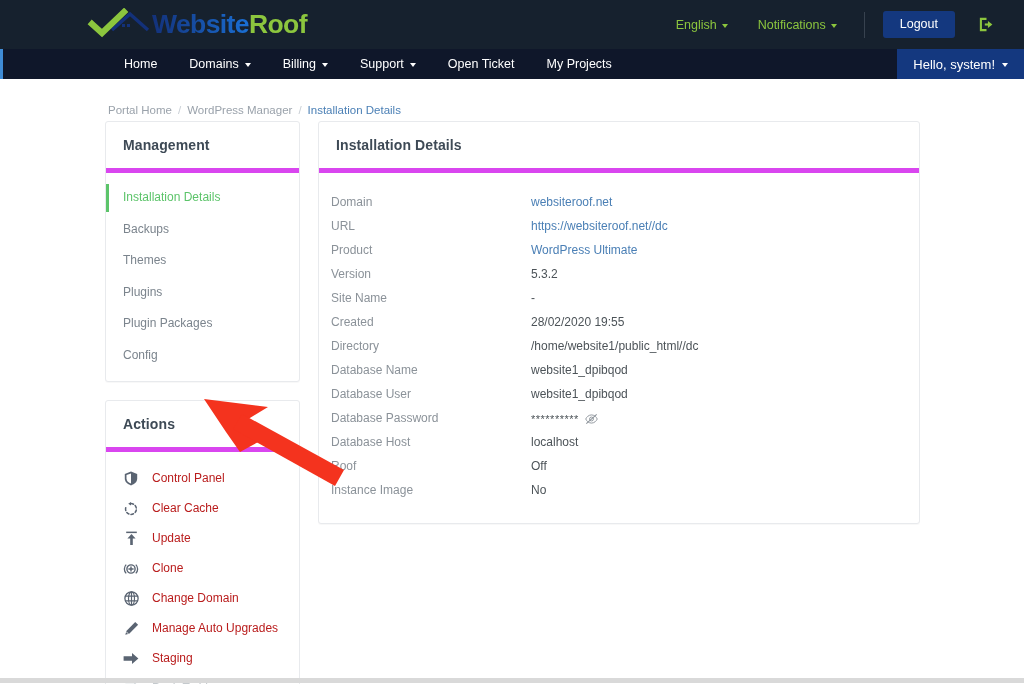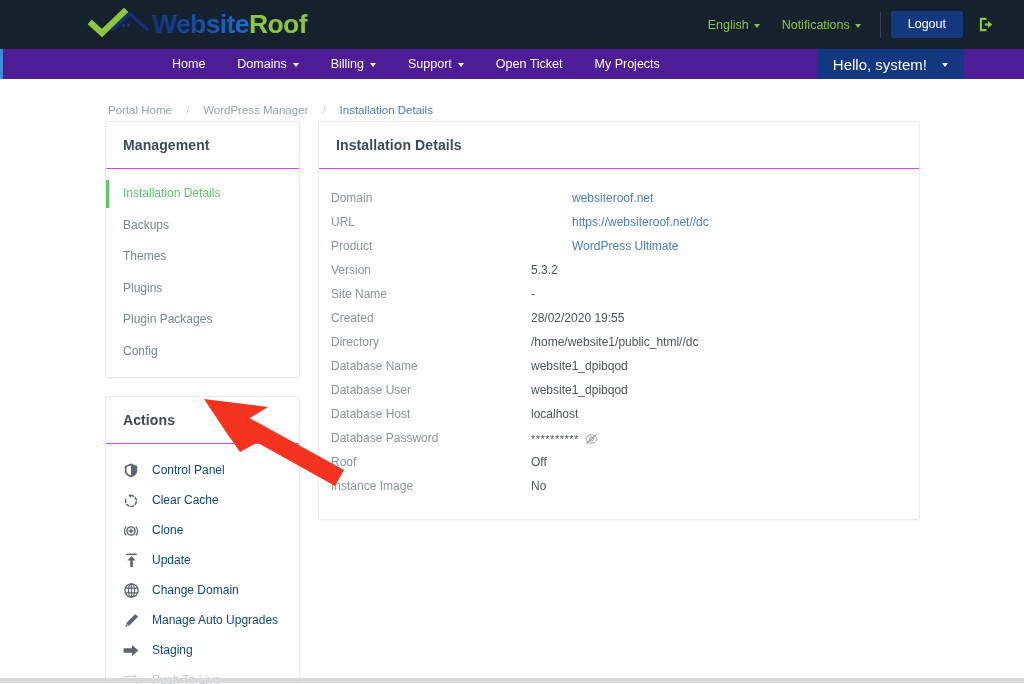--- a/index.html
+++ b/index.html
@@ -33,21 +33,21 @@
     margin-left: 86px;
     height: 100%;
   }
 
   .logo-svg { display: block; }
 
   .topbar-right {
     margin-left: auto;
     display: flex;
     align-items: center;
-    gap: 0px;
+    gap: 8px;
     height: 100%;
     padding-right: 8px;
     margin-top: 18px;
   }
 
   .top-link {
     color: #8cc63e;
     font-size: 12.5px;
     text-decoration: none;
     padding: 0 11px;
@@ -89,25 +89,24 @@
   .logout-icon {
     margin-left: 14px;
     display: flex;
     align-items: center;
     cursor: pointer;
   }
 
   
   .navbar {
     height: 30px;
-    background: #4c1d95;
+    background: #0f172a;
     display: flex;
     align-items: stretch;
     position: relative;
-    padding-left: 48px;
   }
   .navbar::before {
     content: "";
     position: absolute;
     left: 0; top: 0; bottom: 0;
     width: 3px;
     background: #3f8cd6;
   }
 
   .nav-items {
@@ -122,43 +121,42 @@
     text-decoration: none;
     display: flex;
     align-items: center;
     gap: 6px;
     padding: 0 16px;
     white-space: nowrap;
   }
 
   .nav-user {
     margin-left: auto;
-    margin-right: 60px;
     background: #14387f;
     color: #ffffff;
-    font-size: 15px;
-    display: flex;
-    align-items: center;
-    gap: 15px;
+    font-size: 13px;
+    display: flex;
+    align-items: center;
+    gap: 7px;
     padding: 0 16px;
     white-space: nowrap;
     cursor: pointer;
   }
 
   
   .page {
     position: relative;
     background: #ffffff;
     height: 604px;
   }
 
   .breadcrumb {
     display: flex;
     align-items: center;
-    gap: 14px;
+    gap: 6px;
     font-size: 11.5px;
     padding: 20px 0 0 108px;
     height: 42px;
   }
   .bc-item { color: #9aa2ab; text-decoration: none; }
   .bc-item.active { color: #4a7fb5; }
   .bc-sep { color: #c8ced4; }
 
   .content {
     display: flex;
@@ -171,21 +169,21 @@
 
   .card {
     background: #ffffff;
     border: 1px solid #e8eaed;
     border-radius: 3px;
     box-shadow: 0 1px 1px rgba(0,0,0,0.03);
   }
 
   .card-head {
     padding: 15px 17px;
-    border-bottom: 1px solid #d946ef;
+    border-bottom: 5px solid #d946ef;
     font-size: 14px;
     font-weight: bold;
     color: #3e4a56;
     letter-spacing: .1px;
   }
 
   .card-body { padding: 9px 0; }
 
   
   .mgmt-item {
@@ -208,21 +206,21 @@
 
   
   .actions-body { padding: 12px 0 14px 0; }
 
   .action-item {
     display: flex;
     align-items: center;
     gap: 13px;
     padding: 7px 17px;
     font-size: 12px;
-    color: #0c4a6e;
+    color: #b91c1c;
     text-decoration: none;
     line-height: 1.3;
   }
   .action-item.disabled { color: #c5cace; }
   .action-icon {
     width: 16px; height: 16px;
     flex: 0 0 16px;
     display: flex; align-items: center; justify-content: center;
     color: #5a6472;
   }
@@ -240,21 +238,21 @@
     width: 200px;
     flex: 0 0 200px;
     color: #8b9299;
   }
   .detail-value {
     color: #4c5358;
     display: flex;
     align-items: center;
     gap: 6px;
   }
-  .detail-value a { color: #4a7fb5; text-decoration: none; margin-left: 41px; }
+  .detail-value a { color: #4a7fb5; text-decoration: none; }
   .pw-mask { letter-spacing: .5px; font-size: 11px; }
 
   
   .annot-arrow {
     position: absolute;
     left: 0; top: 0;
     width: 1024px; height: 684px;
     pointer-events: none;
   }
 
@@ -395,43 +393,43 @@
               <svg width="14" height="14" viewBox="0 0 14 14">
                   <path d="M7 1.6 A5.4 5.4 0 1 1 2.3 4.3" fill="none" stroke="currentColor" stroke-width="1.5" stroke-linecap="round" stroke-dasharray="2.6 2.1"></path>
                   <path d="M7 0 L7 3.4 L4.2 1.7 Z" fill="currentColor"></path>
                 </svg>
             </span>
             <span>Clear Cache</span>
           </a>
 
           <a class="action-item" href="#">
             <span class="action-icon">
+              <svg width="13" height="15" viewBox="0 0 13 15">
+                  <rect x="1.2" y="0.6" width="10.6" height="1.5" fill="currentColor"></rect>
+                  <rect x="5.2" y="6" width="2.6" height="8" fill="currentColor"></rect>
+                  <path d="M6.5 3 L10.6 7.6 H2.4 Z" fill="currentColor"></path>
+                </svg>
+            </span>
+            <span>Update</span>
+          </a>
+
+          <a class="action-item" href="#">
+            <span class="action-icon">
               <svg width="16" height="14" viewBox="0 0 16 14">
                   <circle cx="8" cy="7" r="4.1" fill="none" stroke="currentColor" stroke-width="1.4"></circle>
                   <path d="M8 4.9 V9.1 M5.9 7 H10.1" stroke="currentColor" stroke-width="1.4" stroke-linecap="round"></path>
                   <path d="M3.2 2.6 A6.2 6.2 0 0 0 3.2 11.4" fill="none" stroke="currentColor" stroke-width="1.3"></path>
                   <path d="M12.8 2.6 A6.2 6.2 0 0 1 12.8 11.4" fill="none" stroke="currentColor" stroke-width="1.3"></path>
                 </svg>
             </span>
             <span>Clone</span>
           </a>
 
           <a class="action-item" href="#">
             <span class="action-icon">
-              <svg width="13" height="15" viewBox="0 0 13 15">
-                  <rect x="1.2" y="0.6" width="10.6" height="1.5" fill="currentColor"></rect>
-                  <rect x="5.2" y="6" width="2.6" height="8" fill="currentColor"></rect>
-                  <path d="M6.5 3 L10.6 7.6 H2.4 Z" fill="currentColor"></path>
-                </svg>
-            </span>
-            <span>Update</span>
-          </a>
-
-          <a class="action-item" href="#">
-            <span class="action-icon">
               <svg width="15" height="15" viewBox="0 0 15 15">
                   <circle cx="7.5" cy="7.5" r="6.6" fill="none" stroke="currentColor" stroke-width="1.3"></circle>
                   <ellipse cx="7.5" cy="7.5" rx="3" ry="6.6" fill="none" stroke="currentColor" stroke-width="1.2"></ellipse>
                   <path d="M1.1 5.2 H13.9 M1.1 9.8 H13.9 M7.5 0.9 V14.1" stroke="currentColor" stroke-width="1.2"></path>
                 </svg>
             </span>
             <span>Change Domain</span>
           </a>
 
           <a class="action-item" href="#">
@@ -517,42 +515,42 @@
           </div>
 
           <div class="detail-row">
             <div class="detail-label">Database Name</div>
             <div class="detail-value">website1_dpibqod</div>
           </div>
 
           <div class="detail-row">
             <div class="detail-label">Database User</div>
             <div class="detail-value">website1_dpibqod</div>
-          </div>
-
-          <div class="detail-row">
-            <div class="detail-label">Database Host</div>
-            <div class="detail-value">localhost</div>
           </div>
 
           <div class="detail-row">
             <div class="detail-label">Database Password</div>
             <div class="detail-value">
               <span class="pw-mask">**********</span>
               <span style="cursor:pointer;display:flex;">
                 <svg width="13" height="12" viewBox="0 0 14 12">
                     <path d="M7 1.6 C10 1.6 12.4 4 13.2 6 C12.4 8 10 10.4 7 10.4 C4 10.4 1.6 8 0.8 6 C1.6 4 4 1.6 7 1.6 Z" fill="none" stroke="#8b9299" stroke-width="1"></path>
                     <circle cx="7" cy="6" r="2.1" fill="none" stroke="#8b9299" stroke-width="1"></circle>
                     <path d="M1.4 11 L12.6 0.9" stroke="#8b9299" stroke-width="1.1"></path>
                   </svg>
               </span>
             </div>
           </div>
 
           <div class="detail-row">
+            <div class="detail-label">Database Host</div>
+            <div class="detail-value">localhost</div>
+          </div>
+
+          <div class="detail-row">
             <div class="detail-label">Roof</div>
             <div class="detail-value">Off</div>
           </div>
 
           <div class="detail-row">
             <div class="detail-label">Instance Image</div>
             <div class="detail-value">No</div>
           </div>
 
         </div>

